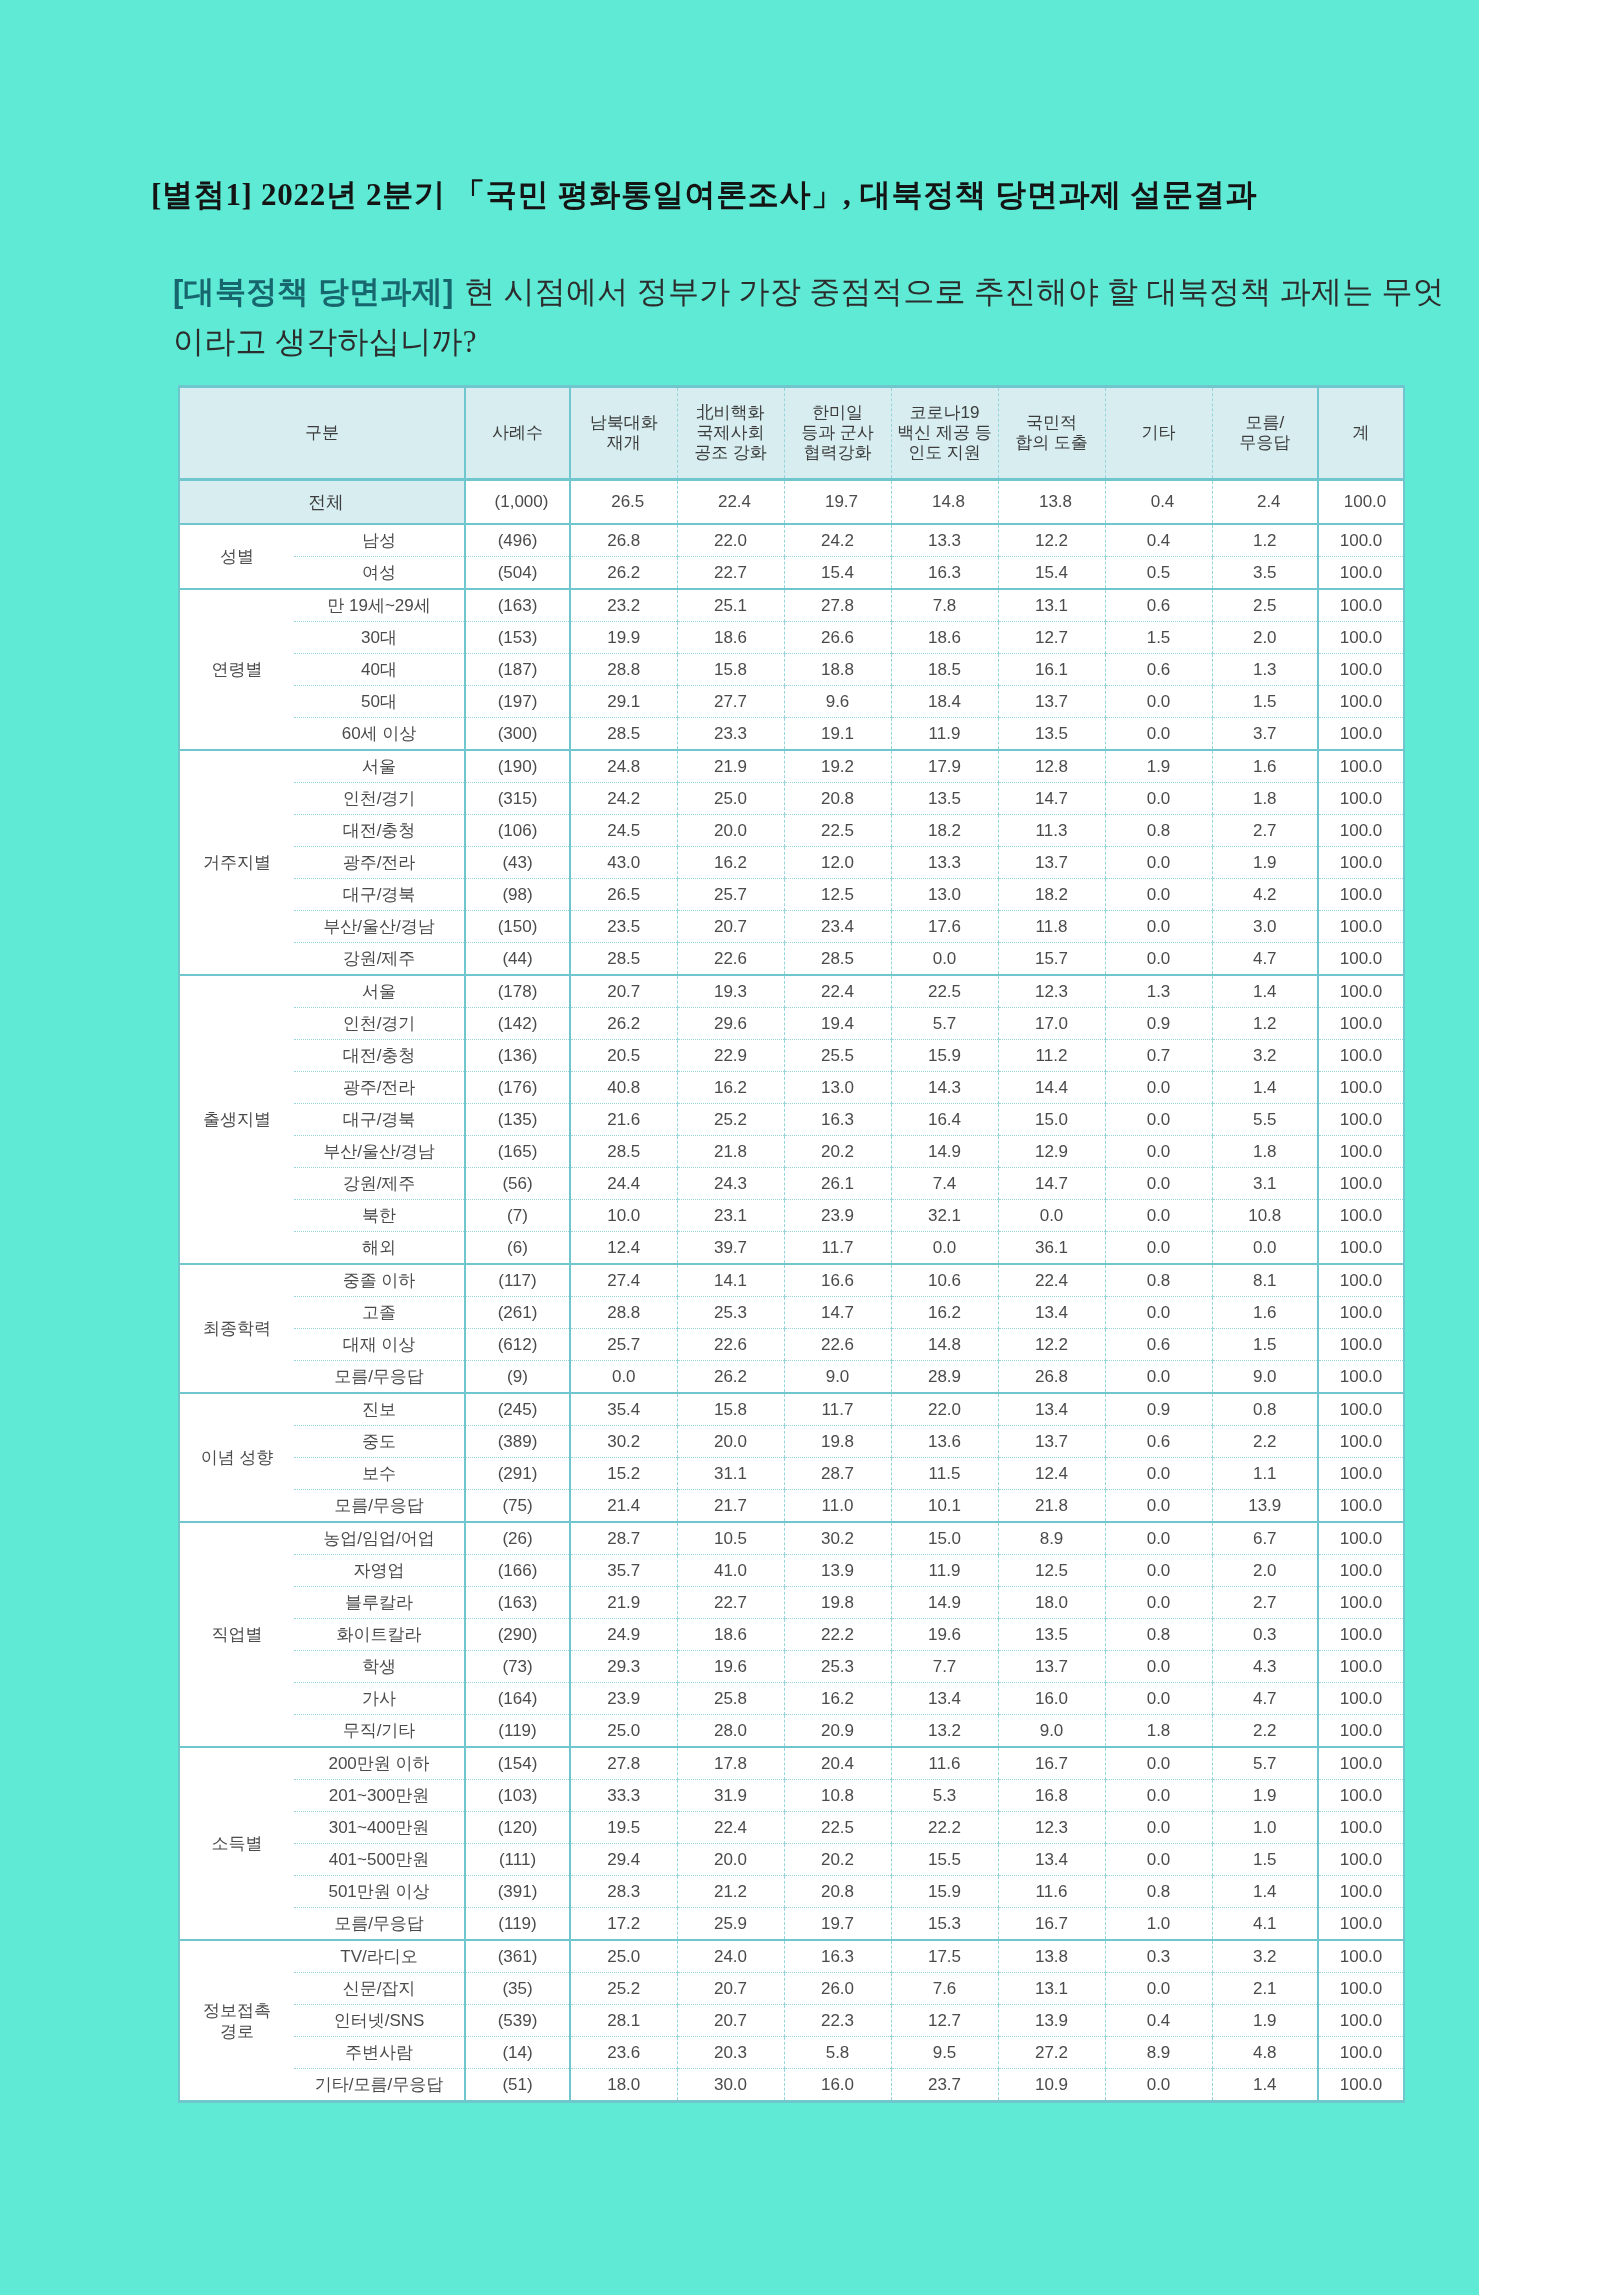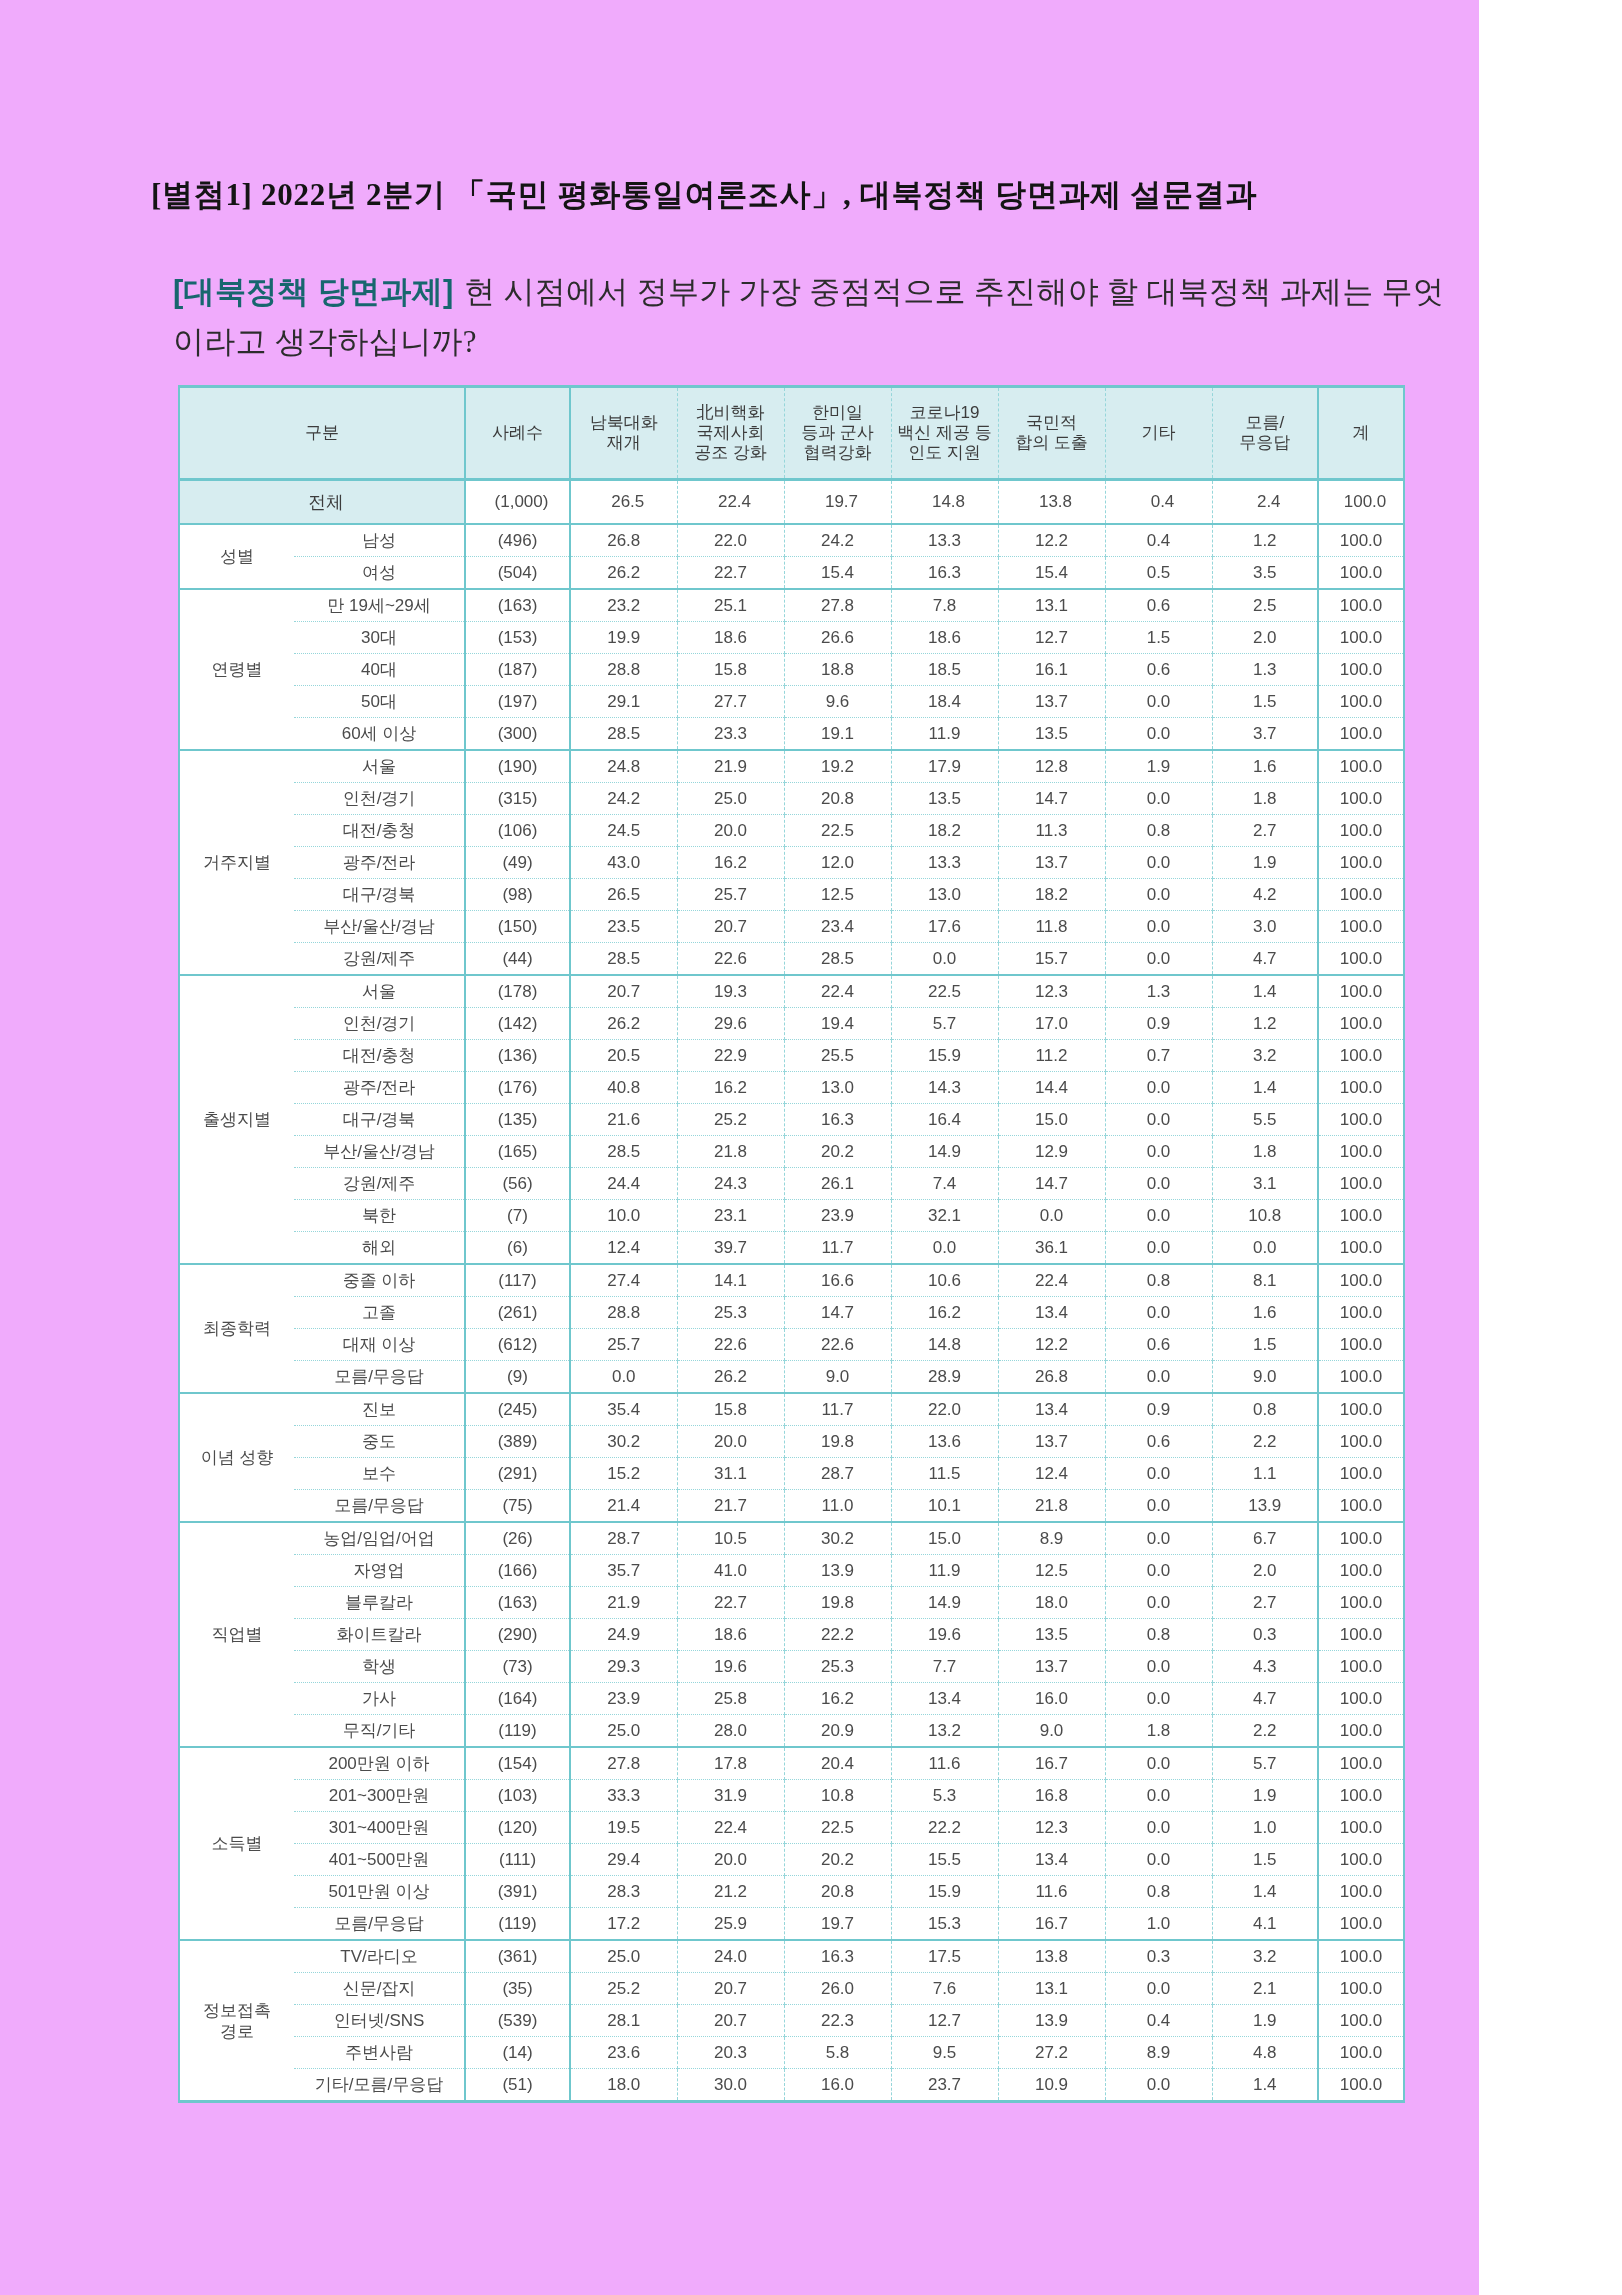--- a/index.html
+++ b/index.html
@@ -7,21 +7,21 @@
     --teal-lt:#96d6da;
     --header-bg:#d7edf0;
     --group-bg:#def0f2;
     --subgroup-bg:#e9e9e6;
     --tag-color:#17666e;
     --ink:#3c3c3c;
     --num:#4b4b4b;
   }
   html,body{margin:0;padding:0;background:#ffffff;}
   .page{
-    position:relative;width:1479px;height:2295px;background:#f0abfc;overflow:hidden;
+    position:relative;width:1479px;height:2295px;background:#5eead4;overflow:hidden;
     font-family:"Liberation Sans",sans-serif;
   }
   .doc-title{
     position:absolute;left:151px;top:174px;
     font-family:"Liberation Serif",serif;font-weight:700;
     font-size:31px;color:#141414;white-space:nowrap;letter-spacing:0.7px;
   }
   .question{
     position:absolute;left:173px;top:267px;width:1288px;
     font-family:"Liberation Serif",serif;font-size:31px;line-height:50px;color:#2c2c2c;
@@ -237,21 +237,21 @@
           <td class="v-dash-l">20.0</td>
           <td class="v-dash-l">22.5</td>
           <td class="v-dash-l">18.2</td>
           <td class="v-dash-l">11.3</td>
           <td class="v-dash-l">0.8</td>
           <td class="v-dash-l">2.7</td>
           <td class="v-solid-l">100.0</td>
         </tr>
         <tr class="g-rest">
           <td class="sub-label">광주/전라</td>
-          <td class="v-solid-l v-solid-r">(49)</td>
+          <td class="v-solid-l v-solid-r">(43)</td>
           <td class="v-dash-l">43.0</td>
           <td class="v-dash-l">16.2</td>
           <td class="v-dash-l">12.0</td>
           <td class="v-dash-l">13.3</td>
           <td class="v-dash-l">13.7</td>
           <td class="v-dash-l">0.0</td>
           <td class="v-dash-l">1.9</td>
           <td class="v-solid-l">100.0</td>
         </tr>
         <tr class="g-rest">

